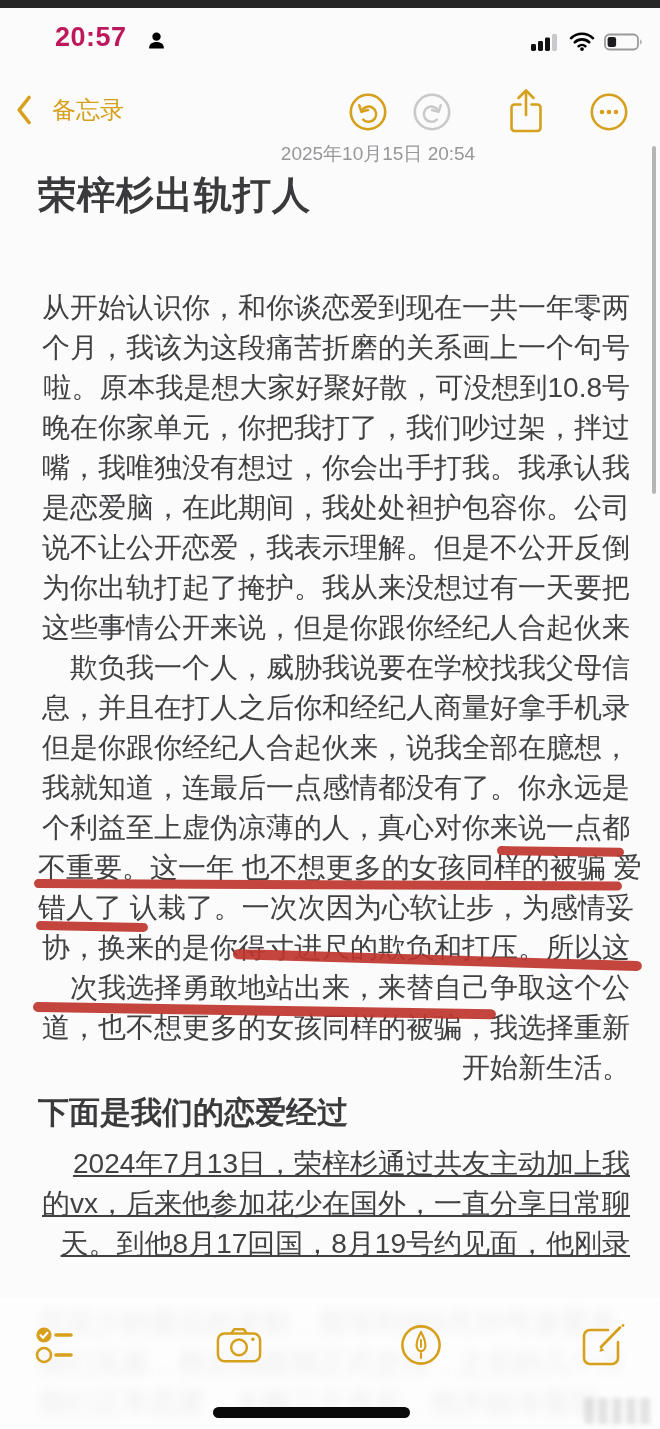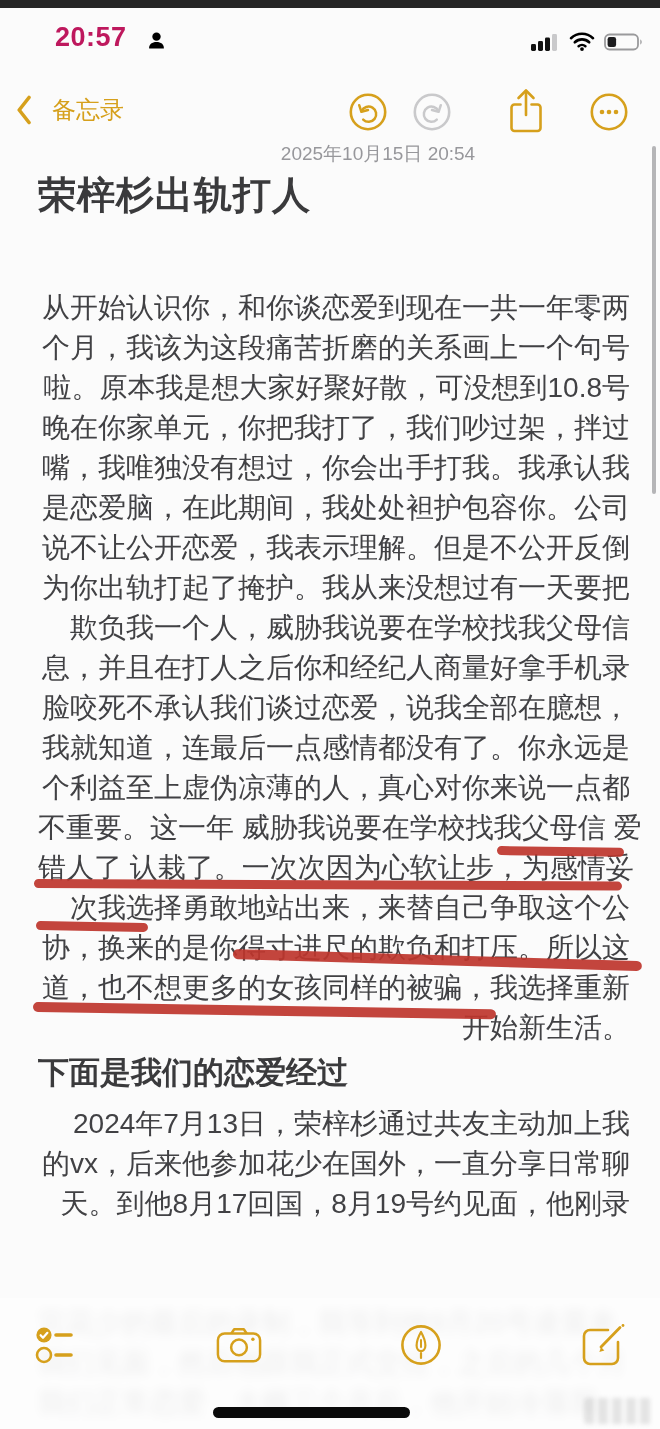--- a/index.html
+++ b/index.html
@@ -16,21 +16,21 @@
   .back-label{font-size:24px;color:#D6A01C;font-weight:500;}
   .nav-ic{position:absolute;top:92px;width:40px;height:40px;}
   .undo{left:348px;} .redo{left:412px;} .share{left:508px;top:87px;height:48px;width:36px;} .more{left:589px;}
   
   .date{position:absolute;left:0;top:141px;width:660px;text-align:center;font-size:19px;color:#97979B;padding-left:48px;}
   .title{position:absolute;left:38px;top:170px;font-size:38px;font-weight:700;color:#3A3A3C;letter-spacing:1px;text-align:center;}
   
   .body-flow{position:absolute;left:38px;top:288px;width:592px;color:#414144;}
   .tline{height:40px;line-height:40px;font-size:28px;white-space:nowrap;text-align:right;}
   .sec-head{height:50px;line-height:50px;font-size:31px;font-weight:700;color:#3A3A3C;white-space:nowrap;}
-  .para2{padding-top:6px;}
+  .para2{padding-top:6px;text-decoration:underline;}
   
   .faded{position:absolute;left:38px;width:592px;font-size:28px;line-height:40px;color:#8d8d8f;
          filter:blur(2px);opacity:.55;white-space:nowrap;z-index:1;}
   .f1{top:1303px;} .f2{top:1343px;} .f3{top:1383px;}
   
   .rline{position:absolute;height:9px;border-radius:5px;background:#BE352C;opacity:.92;transform-origin:left center;z-index:2;}
   .u1{left:497px;top:846px;width:127px;transform:rotate(.8deg);}
   .u2{left:34px; top:879px;width:588px;transform:rotate(.25deg);}
   .u3{left:36px; top:921px;width:112px;transform:rotate(1deg);}
   .u4{left:233px;top:949px;width:409px;height:10px;transform:rotate(1.7deg);}
@@ -115,29 +115,30 @@
   <div class="body-flow">
     <div>
         <div class="tline">从开始认识你，和你谈恋爱到现在一共一年零两</div>
         <div class="tline">个月，我该为这段痛苦折磨的关系画上一个句号</div>
         <div class="tline">啦。原本我是想大家好聚好散，可没想到10.8号</div>
         <div class="tline">晚在你家单元，你把我打了，我们吵过架，拌过</div>
         <div class="tline">嘴，我唯独没有想过，你会出手打我。我承认我</div>
         <div class="tline">是恋爱脑，在此期间，我处处袒护包容你。公司</div>
         <div class="tline">说不让公开恋爱，我表示理解。但是不公开反倒</div>
         <div class="tline">为你出轨打起了掩护。我从来没想过有一天要把</div>
+        <div class="tline">这些事情公开来说，但是你跟你经纪人合起伙来</div>
         <div class="tline">欺负我一个人，威胁我说要在学校找我父母信</div>
         <div class="tline">息，并且在打人之后你和经纪人商量好拿手机录</div>
-        <div class="tline">脸咬死不承认我们谈过恋爱，说我全部在臆想，</div>
+        <div class="tline">但是你跟你经纪人合起伙来，说我全部在臆想，</div>
         <div class="tline">我就知道，连最后一点感情都没有了。你永远是</div>
         <div class="tline">个利益至上虚伪凉薄的人，真心对你来说一点都</div>
-        <div class="tline">不重要。这一年 威胁我说要在学校找我父母信 爱</div>
+        <div class="tline">不重要。这一年 也不想更多的女孩同样的被骗 爱</div>
         <div class="tline">错人了 认栽了。一次次因为心软让步，为感情妥</div>
+        <div class="tline">协，换来的是你得寸进尺的欺负和打压。所以这</div>
         <div class="tline">次我选择勇敢地站出来，来替自己争取这个公</div>
-        <div class="tline">协，换来的是你得寸进尺的欺负和打压。所以这</div>
         <div class="tline">道，也不想更多的女孩同样的被骗，我选择重新</div>
         <div class="tline">开始新生活。</div>
       </div>
     <div class="sec-head">下面是我们的恋爱经过</div>
     <div class="para2">
         <div class="tline">2024年7月13日，荣梓杉通过共友主动加上我</div>
         <div class="tline">的vx，后来他参加花少在国外，一直分享日常聊</div>
         <div class="tline">天。到他8月17回国，8月19号约见面，他刚录</div>
       </div>
   </div>

